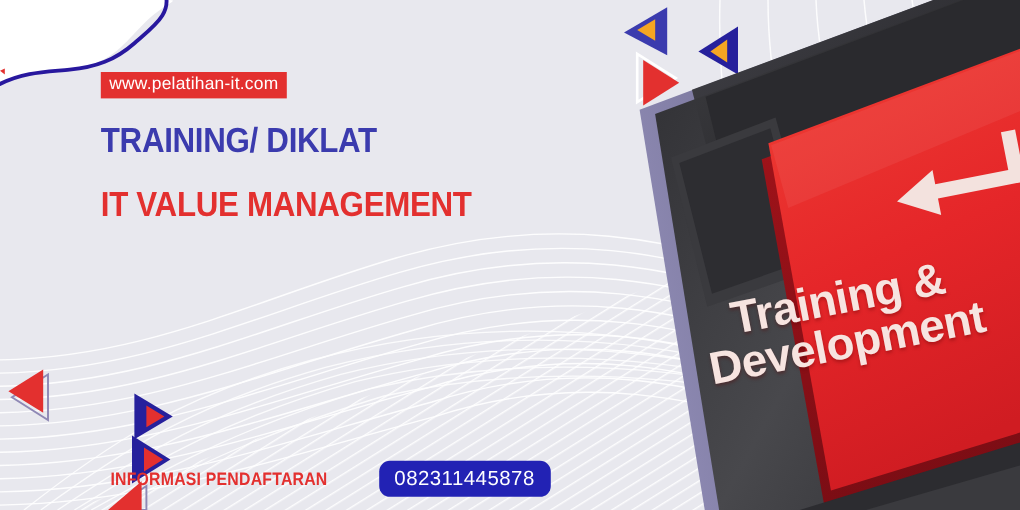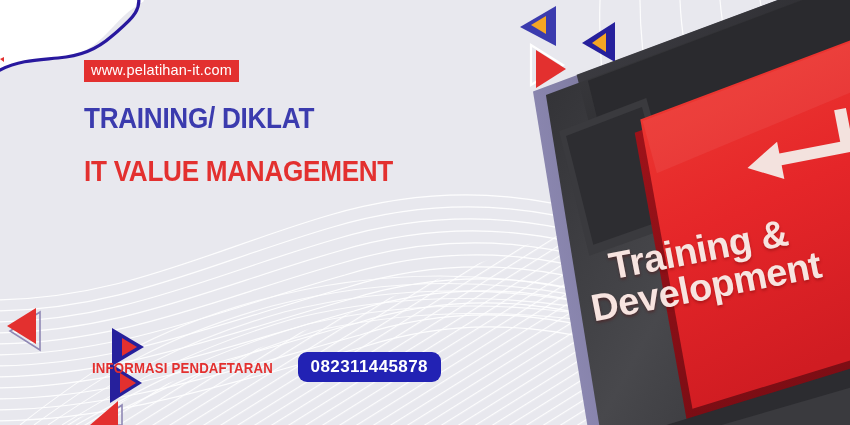--- a/index.html
+++ b/index.html
@@ -26,27 +26,27 @@
   .title-line{
     font-weight:bold;font-style:normal;
     font-size:29px;line-height:1;letter-spacing:-0.3px;
     transform:scaleX(.9);transform-origin:left center;
     white-space:nowrap;
   }
   .title-1{color:#3b3bae;margin-top:22px;}
   .title-2{color:#e3302f;margin-top:24px;}
 
   
-  .regrow{position:absolute;left:92px;top:352px;display:flex;align-items:center;}
+  .regrow{position:absolute;left:92px;top:384px;display:flex;align-items:center;gap:18px;}
   .reg-label{
     color:#e3302f;font-weight:bold;font-size:15px;letter-spacing:.2px;
     transform:scaleX(.88);transform-origin:left center;white-space:nowrap;
   }
   .phone-pill{
-    background:#2222b4;color:#ffffff;font-weight:bold;font-size:17px;
+    background:#2222b4;color:#ffffff;font-weight:normal;font-size:17px;
     letter-spacing:.4px;border-radius:9px;padding:6px 13px 7px 13px;
     white-space:nowrap;line-height:1;
   }
 
   
   #keyboard{position:absolute;left:520px;top:-20px;width:400px;height:470px;}
   #keyboard svg{display:block;}
   .key-caption{
     position:absolute;color:#f7e4e0;font-weight:bold;
     font-size:38px;line-height:1.02;letter-spacing:-.5px;

